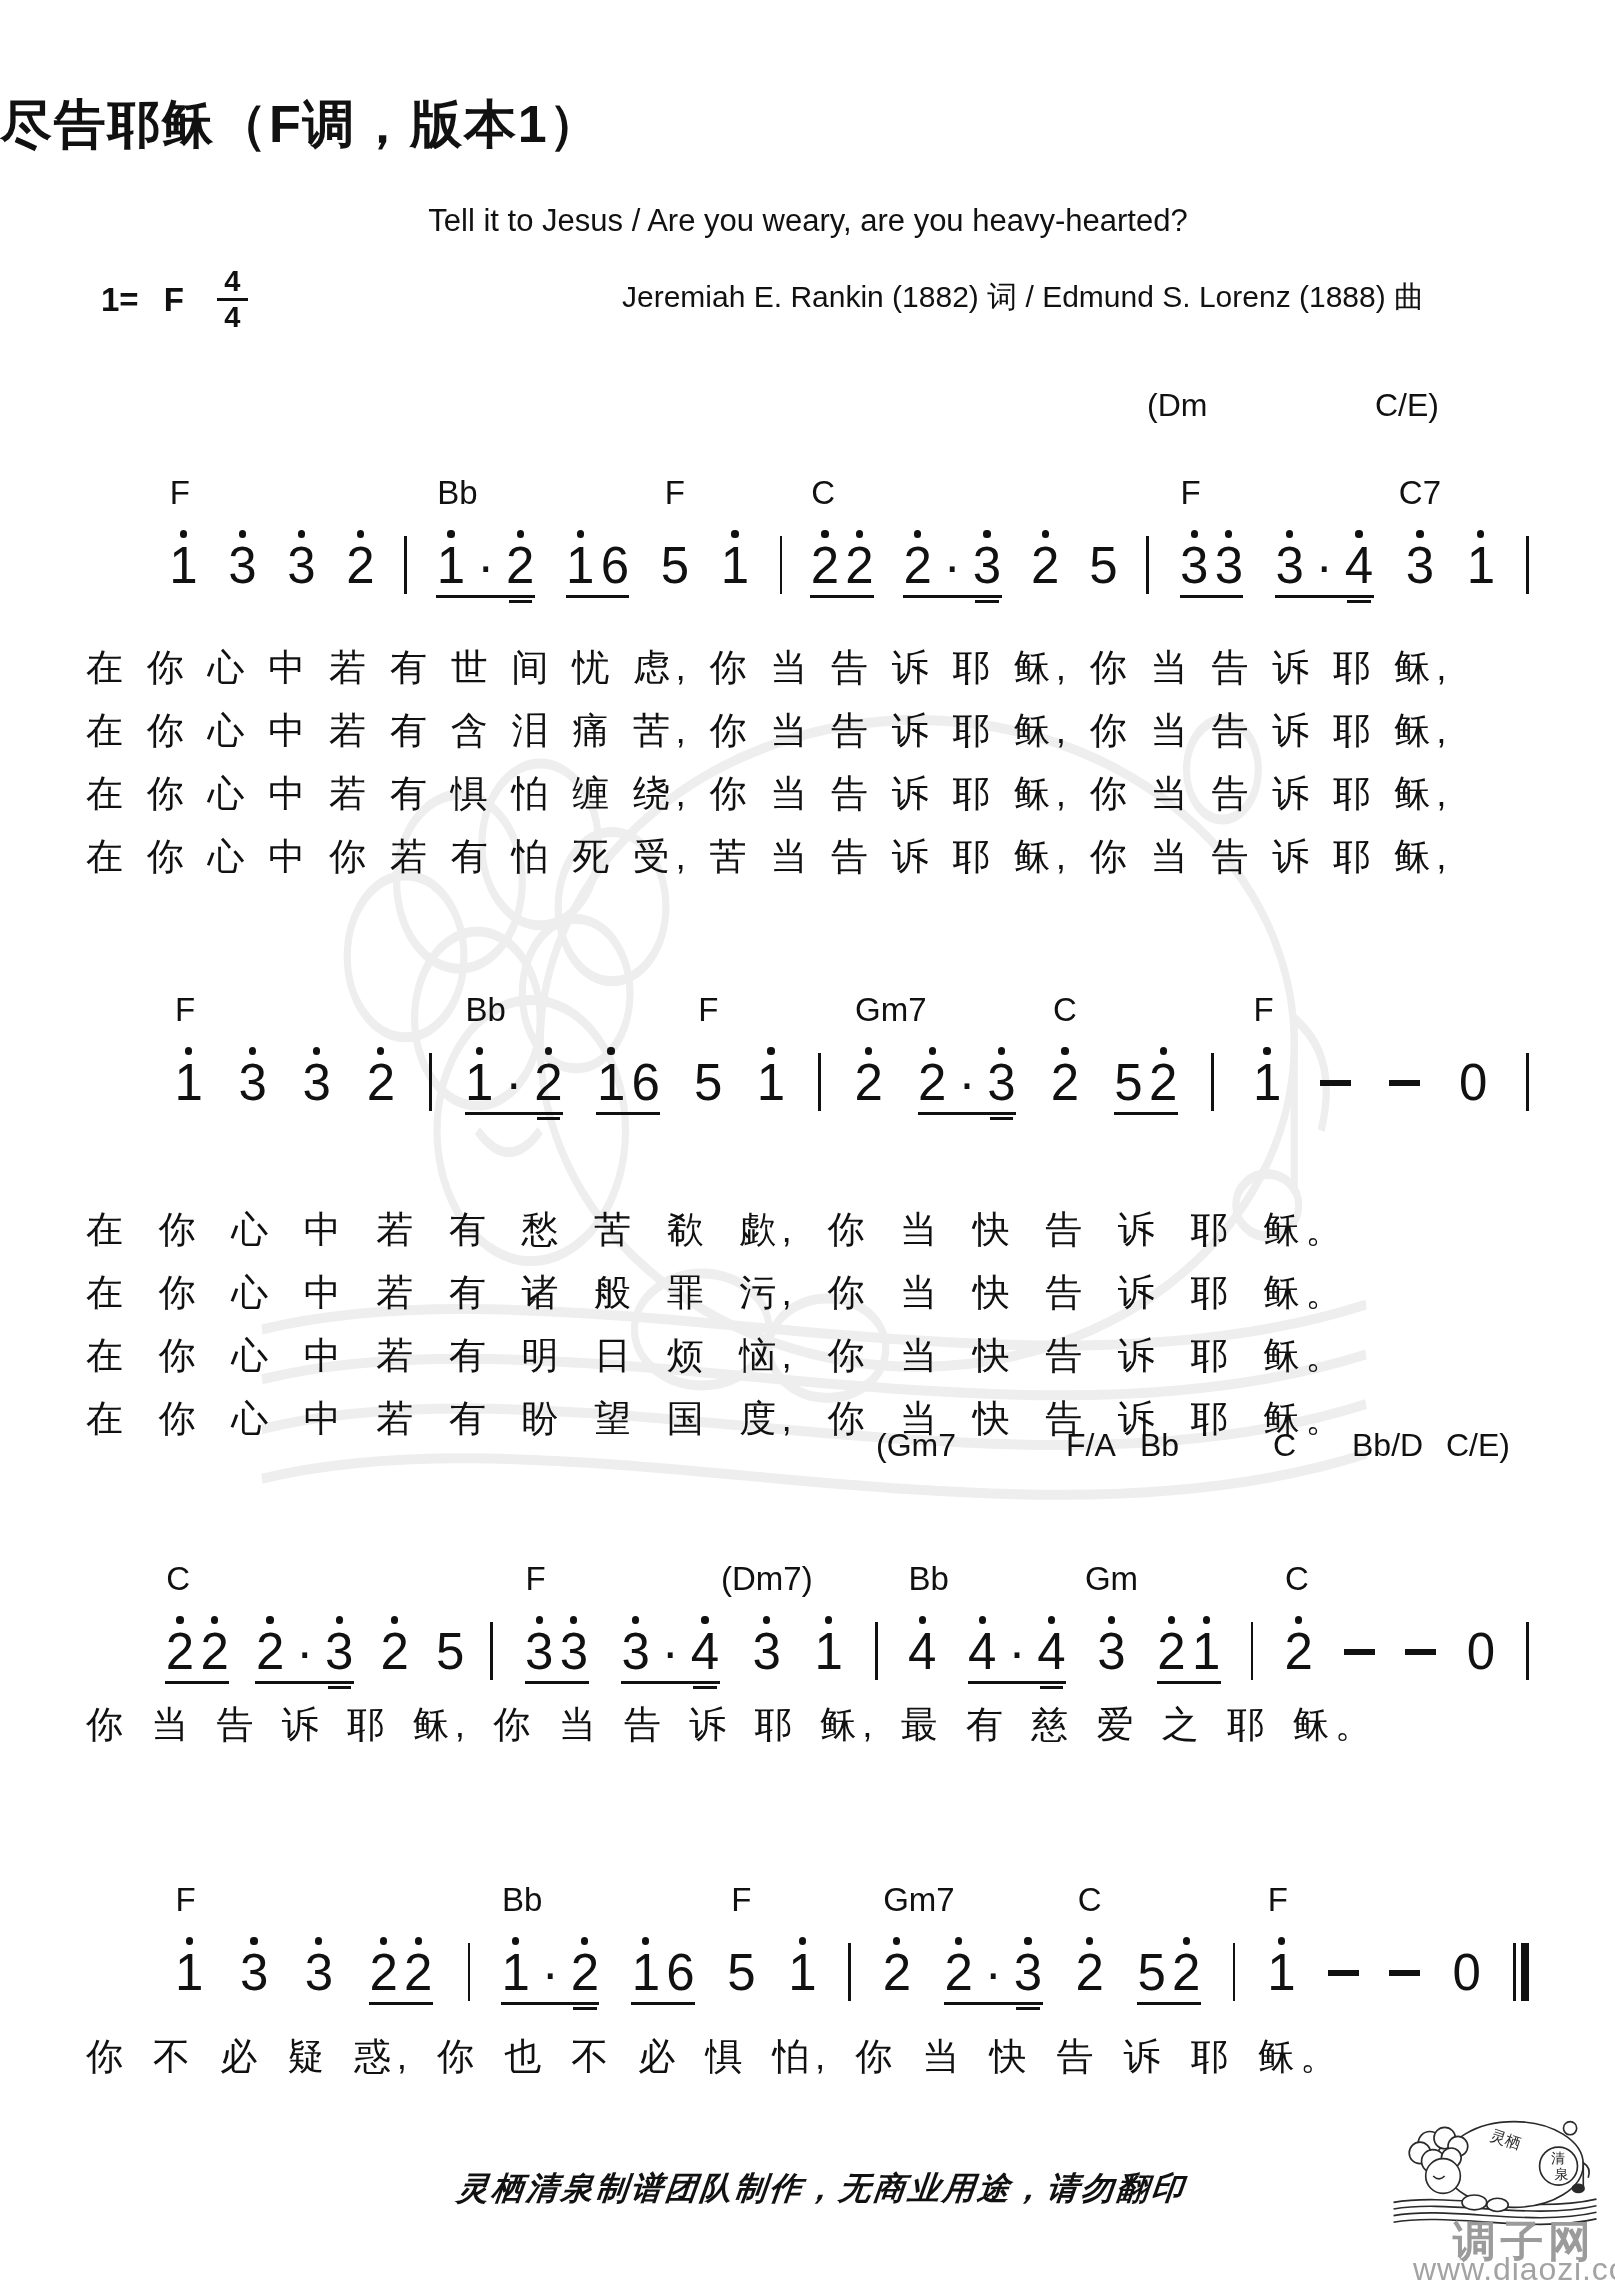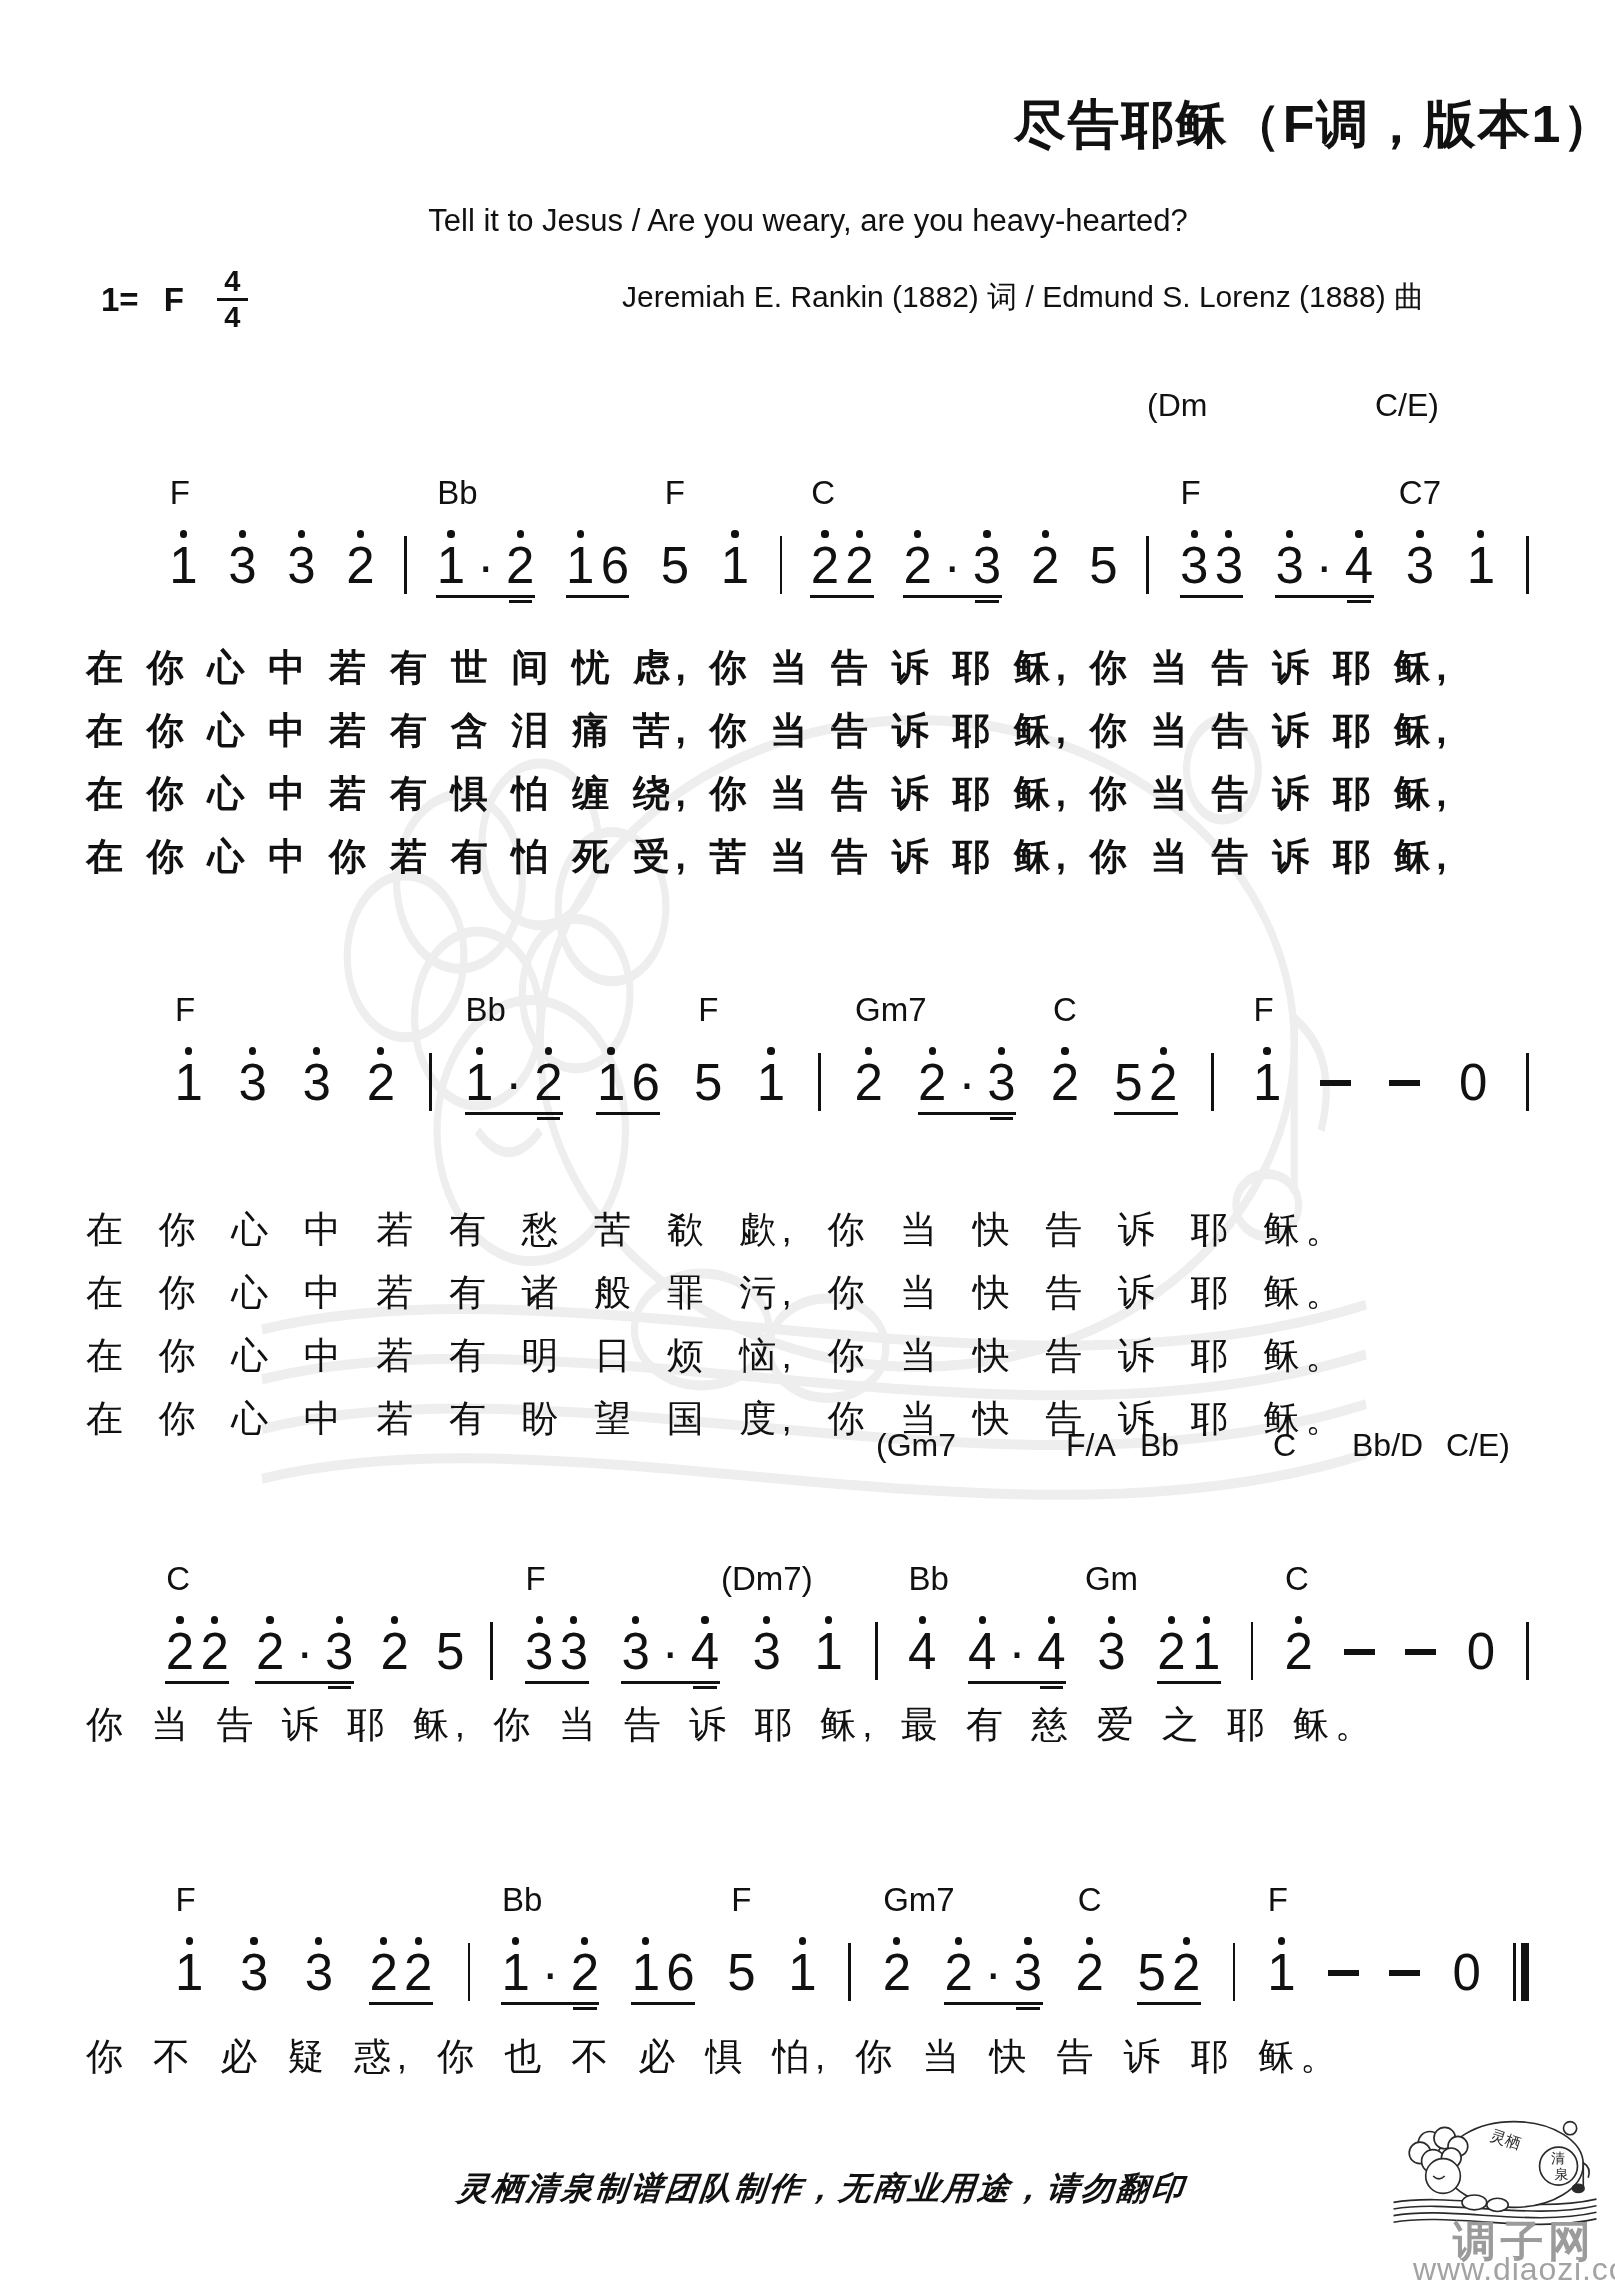--- a/index.html
+++ b/index.html
@@ -1,21 +1,21 @@
 <!DOCTYPE html>
 <html style="font-size:14.5px"><head>
 <meta charset="utf-8">
 <style>
   html,body { margin:0; padding:0; background:#e8e8e8; }
   #page {
     position:relative; width:1616px; height:2285px; background:#ffffff;
     overflow:hidden; font-family:"Liberation Sans", sans-serif; color:#111;
   }
   .abs { position:absolute; }
-  .title { top:90px; left:0; width:100%; text-align:right; font-size:52px; font-weight:700; letter-spacing:1.8px; }
+  .title { top:90px; left:0; width:100%; text-align:left; font-size:52px; font-weight:700; letter-spacing:1.8px; }
   .subtitle { top:203px; left:0; width:100%; text-align:center; font-size:31px; }
   .keysig { left:101px; top:264px; display:flex; align-items:center; height:71px; font-size:33px; font-weight:600; }
   .keysig .knote { margin-left:25px; }
   .ts { display:flex; flex-direction:column; align-items:center; margin-left:33px; font-size:29px; font-weight:700; line-height:31px; }
   .tsbar { width:31px; height:2.7px; background:#111; margin:0.9px 0; }
   .credits { left:622px; top:277px; font-size:30px; }
   .chordrow-item { position:absolute; font-size:32px; white-space:nowrap; }
 
   .notes-row { position:absolute; left:140px; width:1389px; display:flex; align-items:flex-start; }
   .measure { display:flex; justify-content:space-evenly; flex-basis:0; min-width:0; }
@@ -319,21 +319,21 @@
         <div class="tok">
           <div class="dotrow">
             <div class="odot"></div>
           </div>
           <div class="num">1</div>
           <div class="linerow"></div>
         </div>
       </div>
       <div class="bar"></div>
     </div>
-    <div class="lyrics-block" style="top: 636px; word-spacing: 2.7px; font-weight: bold;"><div class="lyric-line">在 你 心 中 若 有 世 间 忧 虑, 你 当 告 诉 耶 稣, 你 当 告 诉 耶 稣,</div><div class="lyric-line">在 你 心 中 若 有 含 泪 痛 苦, 你 当 告 诉 耶 稣, 你 当 告 诉 耶 稣,</div><div class="lyric-line">在 你 心 中 若 有 惧 怕 缠 绕, 你 当 告 诉 耶 稣, 你 当 告 诉 耶 稣,</div><div class="lyric-line">在 你 心 中 你 若 有 怕 死 受, 苦 当 告 诉 耶 稣, 你 当 告 诉 耶 稣,</div></div>
+    <div class="lyrics-block" style="top: 636px; word-spacing: 2.7px;"><div class="lyric-line">在 你 心 中 若 有 世 间 忧 虑, 你 当 告 诉 耶 稣, 你 当 告 诉 耶 稣,</div><div class="lyric-line">在 你 心 中 若 有 含 泪 痛 苦, 你 当 告 诉 耶 稣, 你 当 告 诉 耶 稣,</div><div class="lyric-line">在 你 心 中 若 有 惧 怕 缠 绕, 你 当 告 诉 耶 稣, 你 当 告 诉 耶 稣,</div><div class="lyric-line">在 你 心 中 你 若 有 怕 死 受, 苦 当 告 诉 耶 稣, 你 当 告 诉 耶 稣,</div></div>
     <div class="notes-row" style="top: 1040px;">
       <div class="measure" style="flex-grow: 315;">
         <div class="tok">
           <div class="dotrow">
             <div class="odot"></div>
           </div>
           <div class="num">1</div>
           <div class="linerow"></div>
           <span class="chord">F</span>
         </div>

